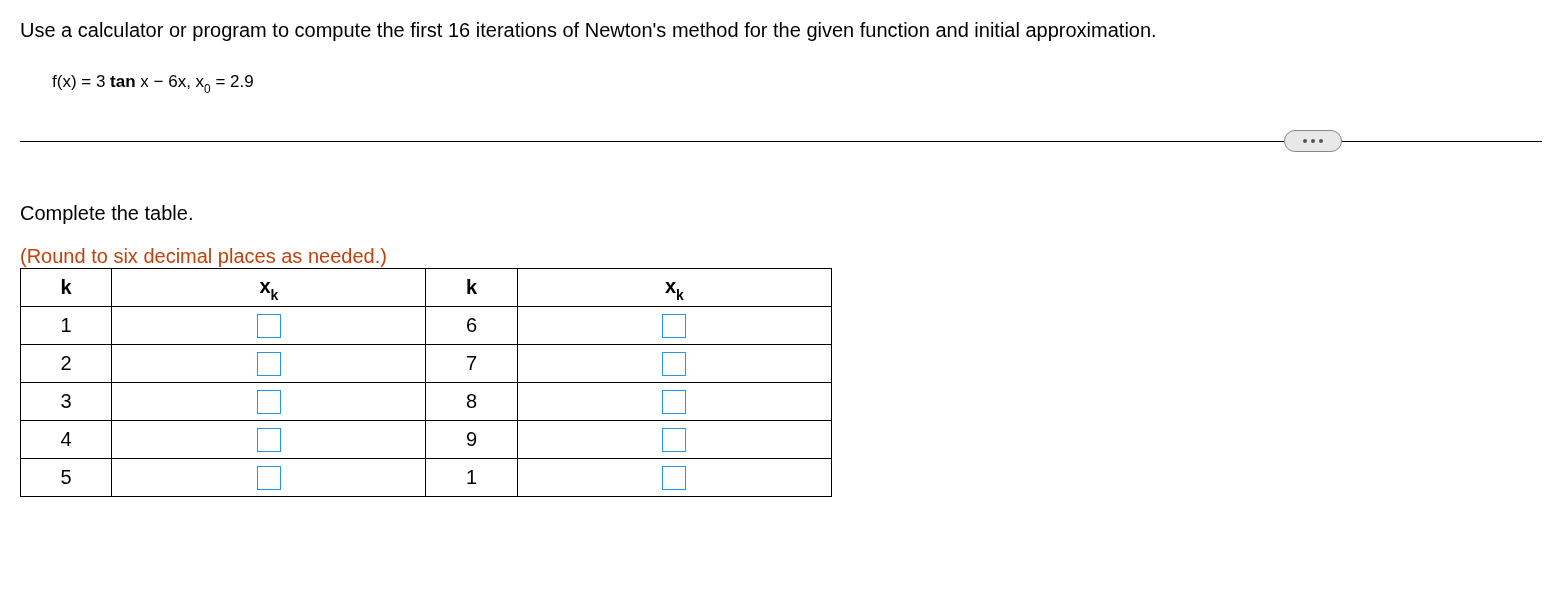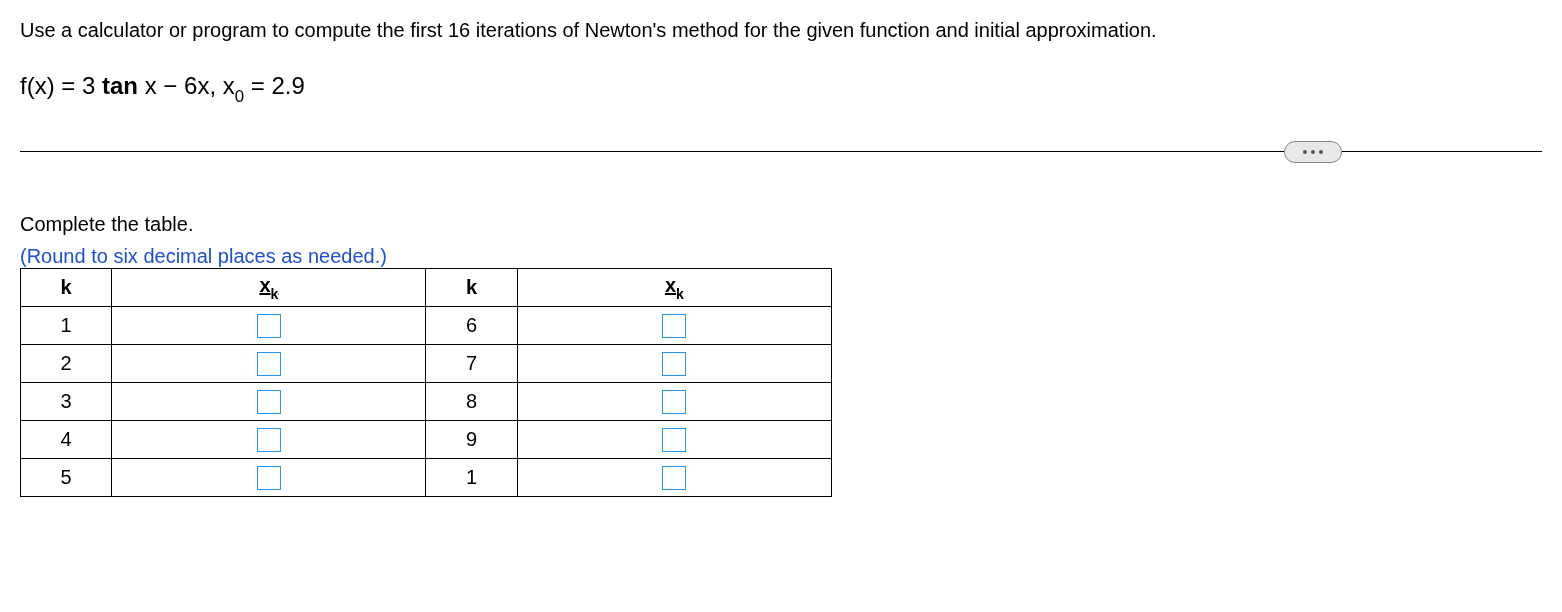--- a/index.html
+++ b/index.html
@@ -13,22 +13,23 @@
       color: #000;
       background: #fff;
       padding: 16px 20px;
       width: 1562px;
     }
     .problem-text {
       margin-bottom: 28px;
       line-height: 1.4;
     }
     .function-line {
+      margin-left: 32px;
       margin-bottom: 36px;
-      font-size: 24px;
+      font-size: 17px;
     }
     .bold {
       font-weight: bold;
     }
     .subscript {
       font-size: 0.7em;
       vertical-align: sub;
       position: relative;
       top: 2px;
     }
@@ -65,25 +66,25 @@
       display: flex;
       gap: 4px;
     }
     .ellipsis-pill .dot {
       width: 4px;
       height: 4px;
       background: #555;
       border-radius: 50%;
     }
     .complete-text {
-      margin-bottom: 9px;
+      margin-bottom: 20px;
       font-size: 20px;
     }
     .hint-text {
-      color: #1d4ed8;
+      color: #c2410c;
       margin-bottom: 0;
       font-size: 20px;
     }
     table.newton-table {
       border-collapse: collapse;
       width: 812px;
     }
     table.newton-table th,
     table.newton-table td {
       border: 1px solid #000;
@@ -93,21 +94,20 @@
       vertical-align: middle;
     }
     table.newton-table th {
       font-weight: bold;
     }
     .col-k {
       width: 100px;
     }
     .col-xk {
       width: 346px;
-      text-decoration: underline;
     }
     .answer-box {
       display: inline-block;
       width: 24px;
       height: 24px;
       border: 1px solid #2196f3;
       background: #fff;
       vertical-align: middle;
     }
     .xk-header {

